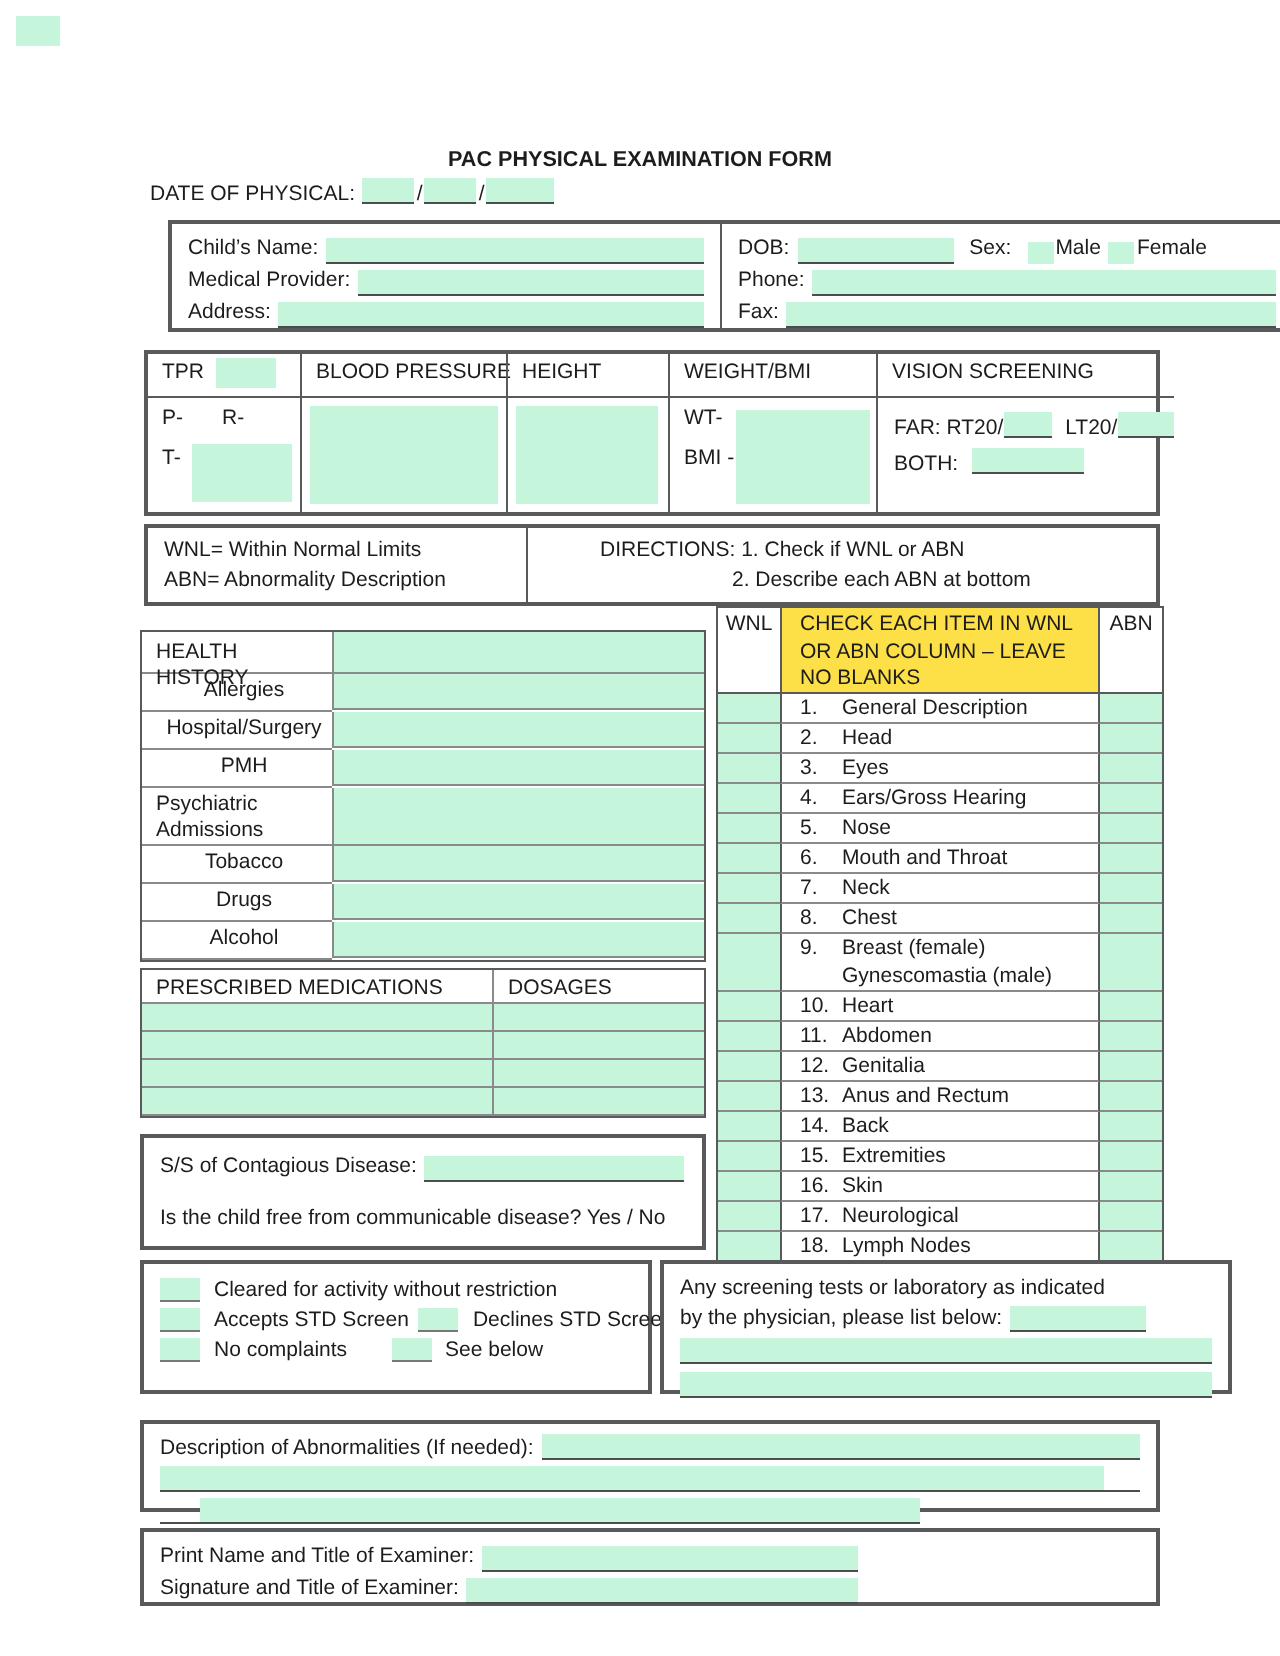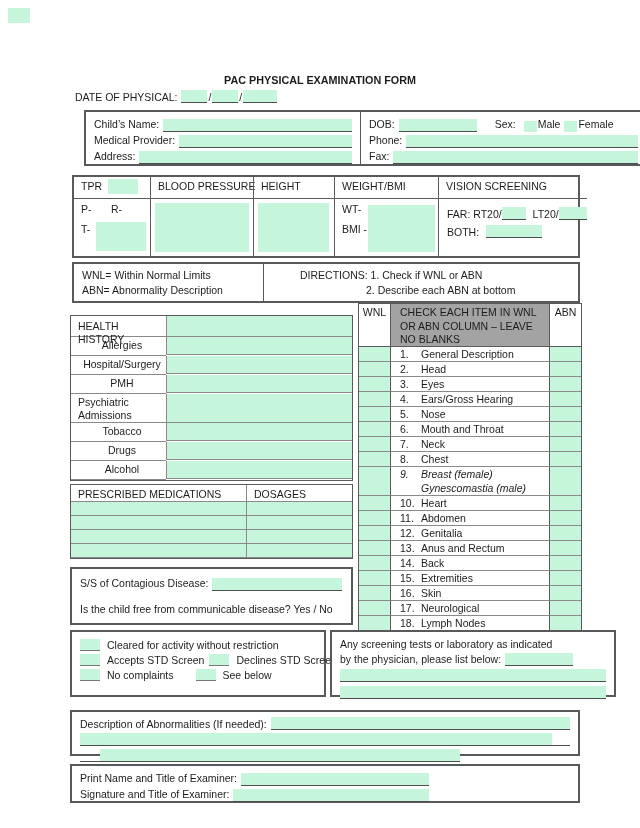--- a/index.html
+++ b/index.html
@@ -43,23 +43,23 @@
   
   .hist{left:70px;top:315px;width:283px;display:grid;grid-template-columns:95px 1fr;}
   .hist > div{box-sizing:border-box;border-bottom:1px solid var(--inner);padding:2px 0 16px 7px;line-height:13px;}
   .hist > div.gc{background:var(--hl);border-left:1px solid var(--inner);padding:0;}
   .hist .h21{height:21px;} .hist .h18{height:18px;text-align:center;} .hist .h29{height:29px;}
   
   .chk{left:358px;top:303px;width:224px;display:grid;grid-template-columns:31px 1fr 31px;}
   .chk > div{box-sizing:border-box;border-bottom:1px solid var(--inner);}
   .chk .mid{border-left:1px solid #5a5a5a;border-right:1px solid #5a5a5a;padding:1px 2px 0 9px;line-height:13.5px;}
   .chk .side{background:var(--hl);}
-  .chk .hdr{background:#a3a3a3;border-bottom:1.5px solid #5a5a5a;height:43px;padding-top:2px;line-height:13.5px;}
+  .chk .hdr{background:#fde047;border-bottom:1.5px solid #5a5a5a;height:43px;padding-top:2px;line-height:13.5px;}
   .chk .hdr.side{background:#fff;text-align:center;}
-  .chk .h15{height:15px;} .chk .h29{height:29px;font-style:italic;}
+  .chk .h15{height:15px;} .chk .h29{height:29px;}
   .chk .num{display:inline-block;width:21px;}
   .chk .l2line{padding-left:21px;}
   
   .meds{left:70px;top:484px;width:283px;display:grid;grid-template-columns:175px 1fr;}
   .meds > div{box-sizing:border-box;border-bottom:1px solid var(--inner);padding:2px 0 0 7px;line-height:13px;}
   .meds > div.g{background:var(--hl);padding:0;border-left:1px solid var(--inner);}
   .meds > div.gl{background:var(--hl);padding:0;}
   .meds .h17{height:17px;} .meds .h14{height:14px;}
   
   .ssbox{left:70px;top:567px;width:283px;height:58px;padding:6px 8px;box-sizing:border-box;}
@@ -102,21 +102,21 @@
         </div>
       <div class="frow">
           <span class="lbl">Address:</span>
           <span class="fld grow"></span>
         </div>
     </div>
     <div class="col right grow">
       <div class="frow">
         <span class="lbl">DOB:</span>
         <span class="fld" style="width:78px"></span>
-        <span class="lbl" style="margin-left:18px">Sex:</span>
+        <span class="lbl" style="margin-left:8px">Sex:</span>
         <span class="sexbox"></span>
           <span>Male</span>
         <span class="sexbox"></span>
           <span>Female</span>
       </div>
       <div class="frow">
           <span class="lbl">Phone:</span>
           <span class="fld grow"></span>
         </div>
       <div class="frow">

